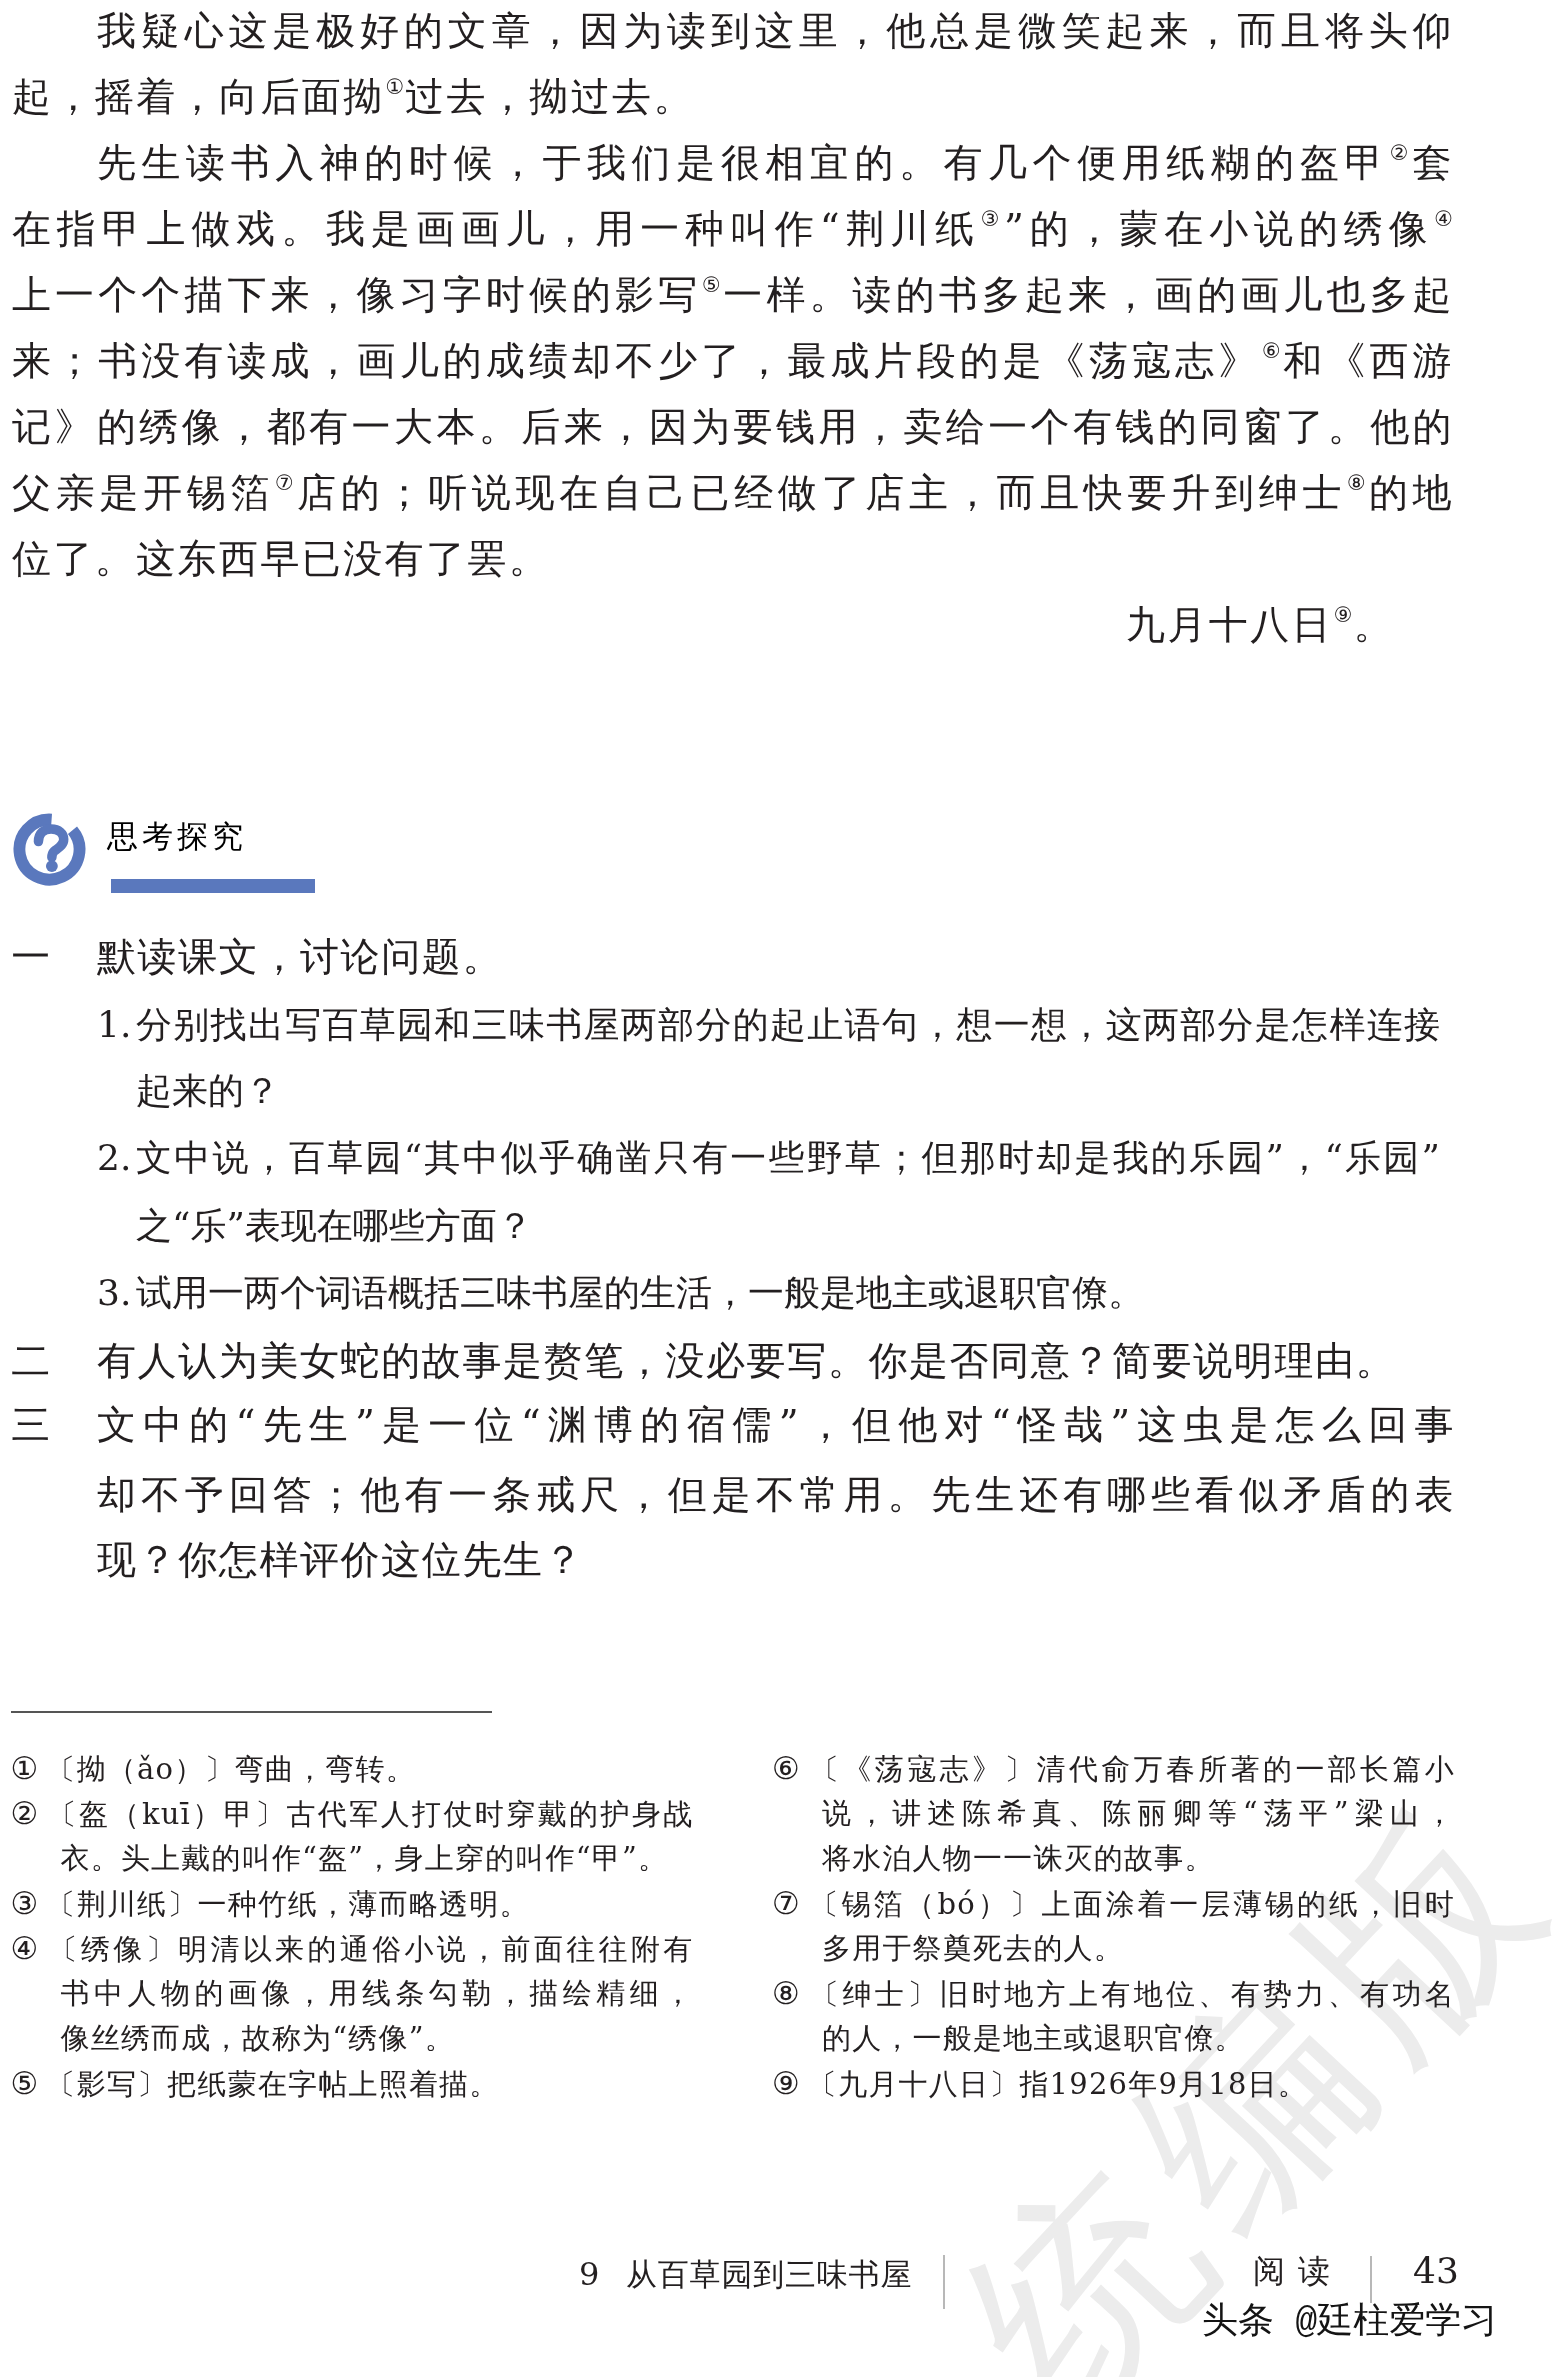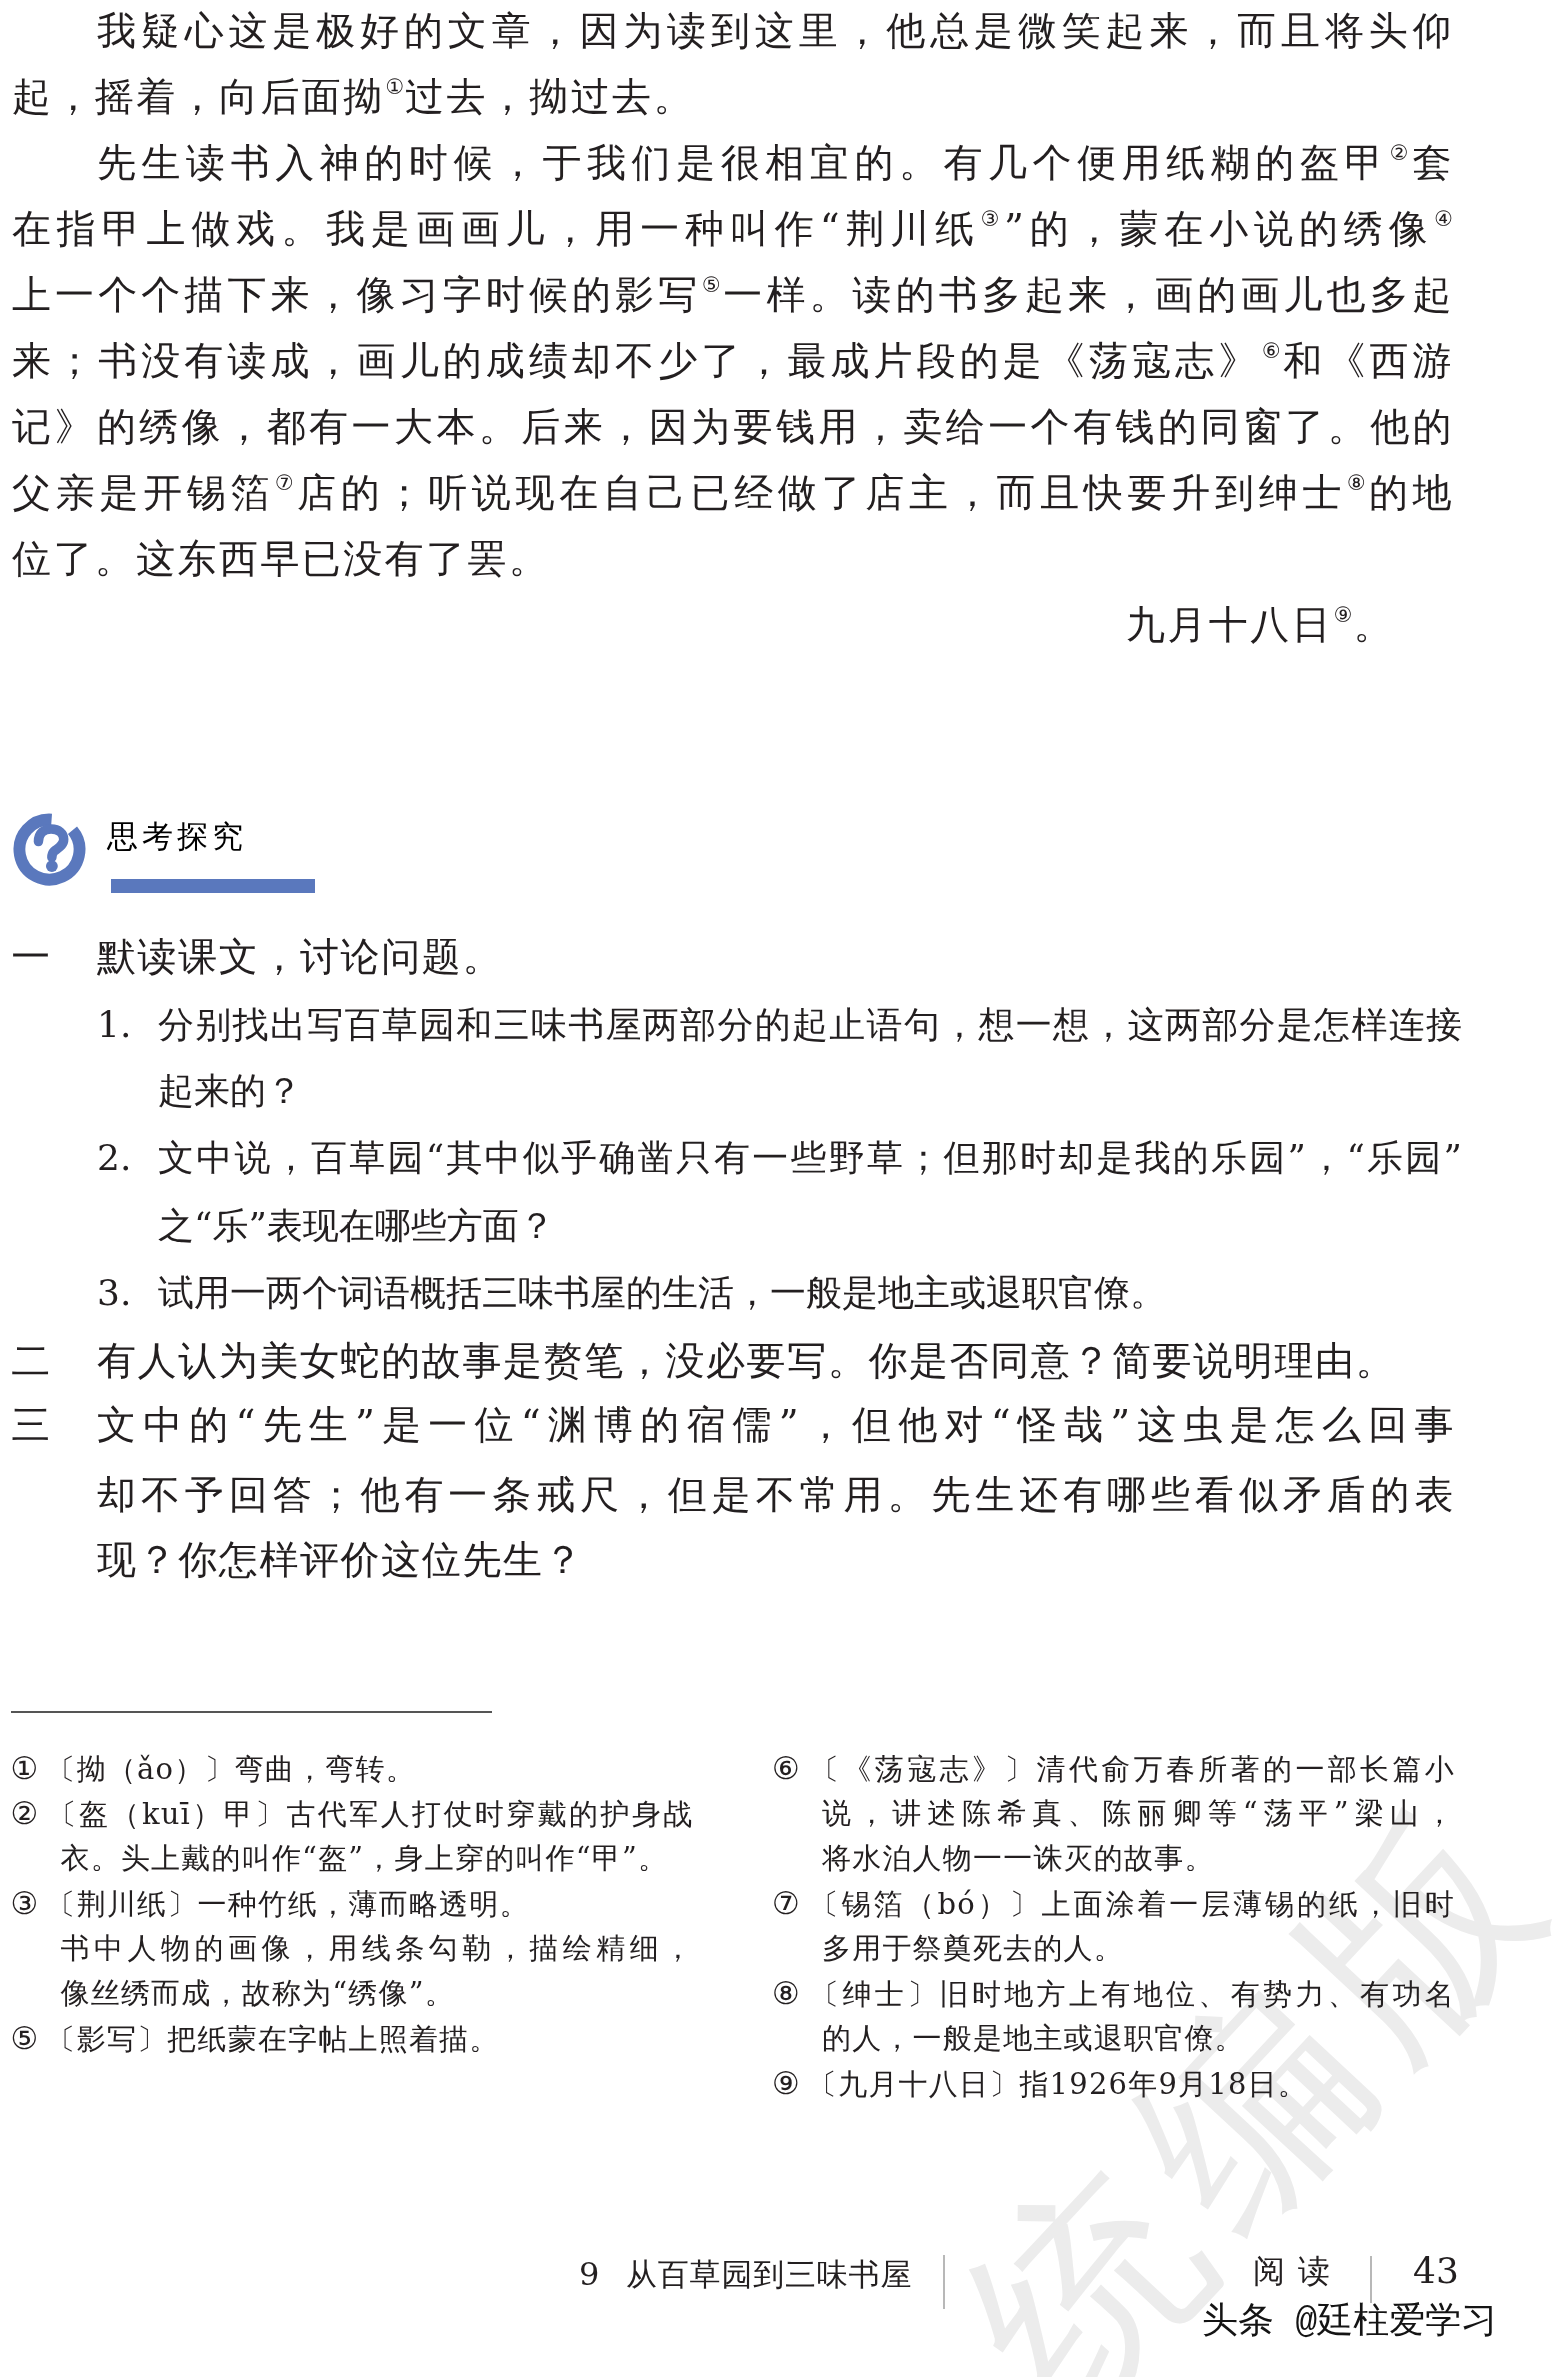--- a/index.html
+++ b/index.html
@@ -23,21 +23,21 @@
 .sec-title{left:107px;top:808px;height:57px;line-height:57px;font-size:31px;letter-spacing:4px;color:#000000;white-space:nowrap}
 .sec-bar{left:111px;top:879px;width:204px;height:13.7px;background:#5A78BD}
 
 
 .qline{position:absolute;height:66px;line-height:66px;z-index:1}
 .kai{font-size:39px;letter-spacing:1.6px}
 .song{font-size:36px;letter-spacing:0}
 .qmark{left:11.3px;width:57px;font-size:39px}
 .qtext{left:97px;width:1358px}
 .imark{left:97px;width:48px;font-size:36px}
-.itext{left:158px;width:1304px}
+.itext{left:136px;width:1304px}
 
 
 .fn-sep{left:10.5px;top:1711px;width:481px;height:1.6px;background:#555555}
 .fncol{position:absolute;top:1746px;width:683px;z-index:1}
 .fncol.left{left:10.5px}
 .fncol.right{left:772px}
 .fnrow{height:45px;line-height:45px;font-size:29px;letter-spacing:1.2px}
 .fnrow.cont{padding-left:50px}
 .fn-marker{display:inline-block;width:36px;font-family:"DejaVu Sans",sans-serif;font-size:31px;letter-spacing:0}
 
@@ -101,20 +101,21 @@
 <div class="qline kai qtext j" style="top:1462px">却不予回答；他有一条戒尺，但是不常用。先生还有哪些看似矛盾的表</div>
 <div class="qline kai qtext" style="top:1527px">现？你怎样评价这位先生？</div>
 
 <div class="abs fn-sep"></div>
 
 <div class="fncol left">
   <div class="fnrow"><span class="fn-marker">①</span><span>〔拗（ǎo）〕弯曲，弯转。</span></div>
   <div class="fnrow j"><span class="fn-marker">②</span><span>〔盔（kuī）甲〕古代军人打仗时穿戴的护身战</span></div>
   <div class="fnrow cont"><span>衣。头上戴的叫作“盔”，身上穿的叫作“甲”。</span></div>
   <div class="fnrow"><span class="fn-marker">③</span><span>〔荆川纸〕一种竹纸，薄而略透明。</span></div>
+  <div class="fnrow j"><span class="fn-marker">④</span><span>〔绣像〕明清以来的通俗小说，前面往往附有</span></div>
   <div class="fnrow cont j"><span>书中人物的画像，用线条勾勒，描绘精细，</span></div>
   <div class="fnrow cont"><span>像丝绣而成，故称为“绣像”。</span></div>
   <div class="fnrow"><span class="fn-marker">⑤</span><span>〔影写〕把纸蒙在字帖上照着描。</span></div>
 </div>
 
 <div class="fncol right">
   <div class="fnrow j"><span class="fn-marker">⑥</span><span>〔《荡寇志》〕清代俞万春所著的一部长篇小</span></div>
   <div class="fnrow cont j"><span>说，讲述陈希真、陈丽卿等“荡平”梁山，</span></div>
   <div class="fnrow cont"><span>将水泊人物一一诛灭的故事。</span></div>
   <div class="fnrow j"><span class="fn-marker">⑦</span><span>〔锡箔（bó）〕上面涂着一层薄锡的纸，旧时</span></div>

